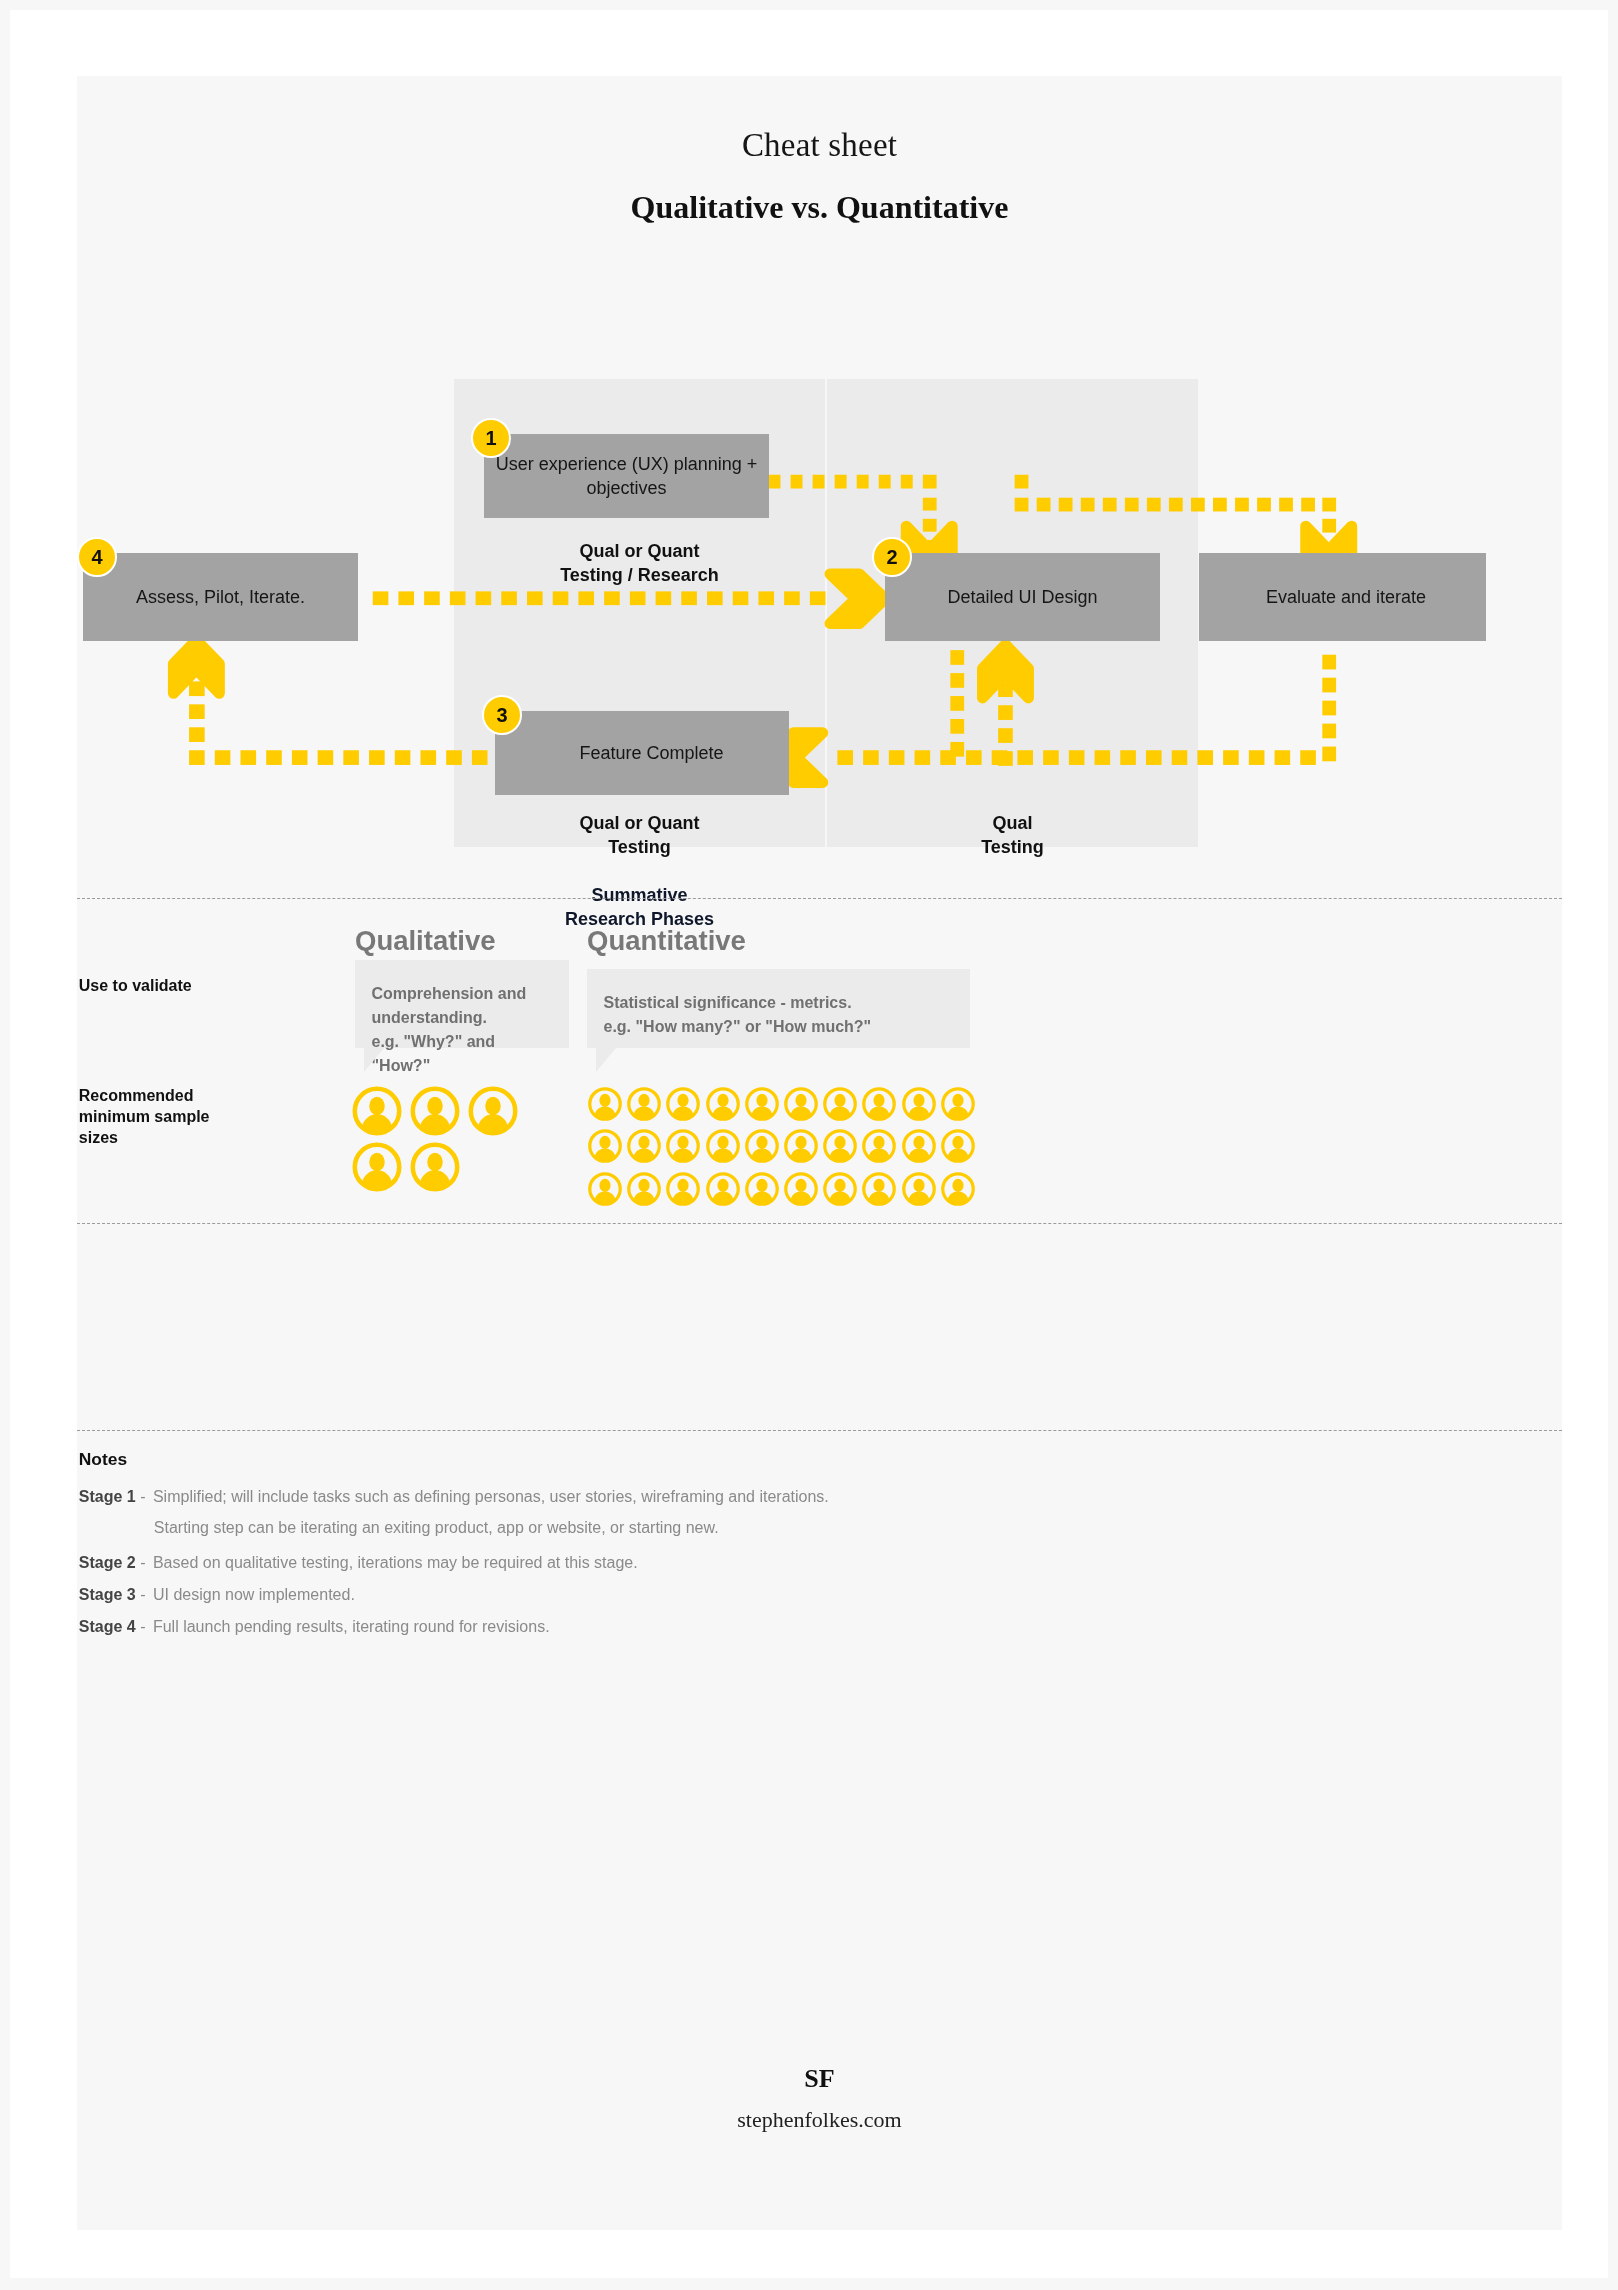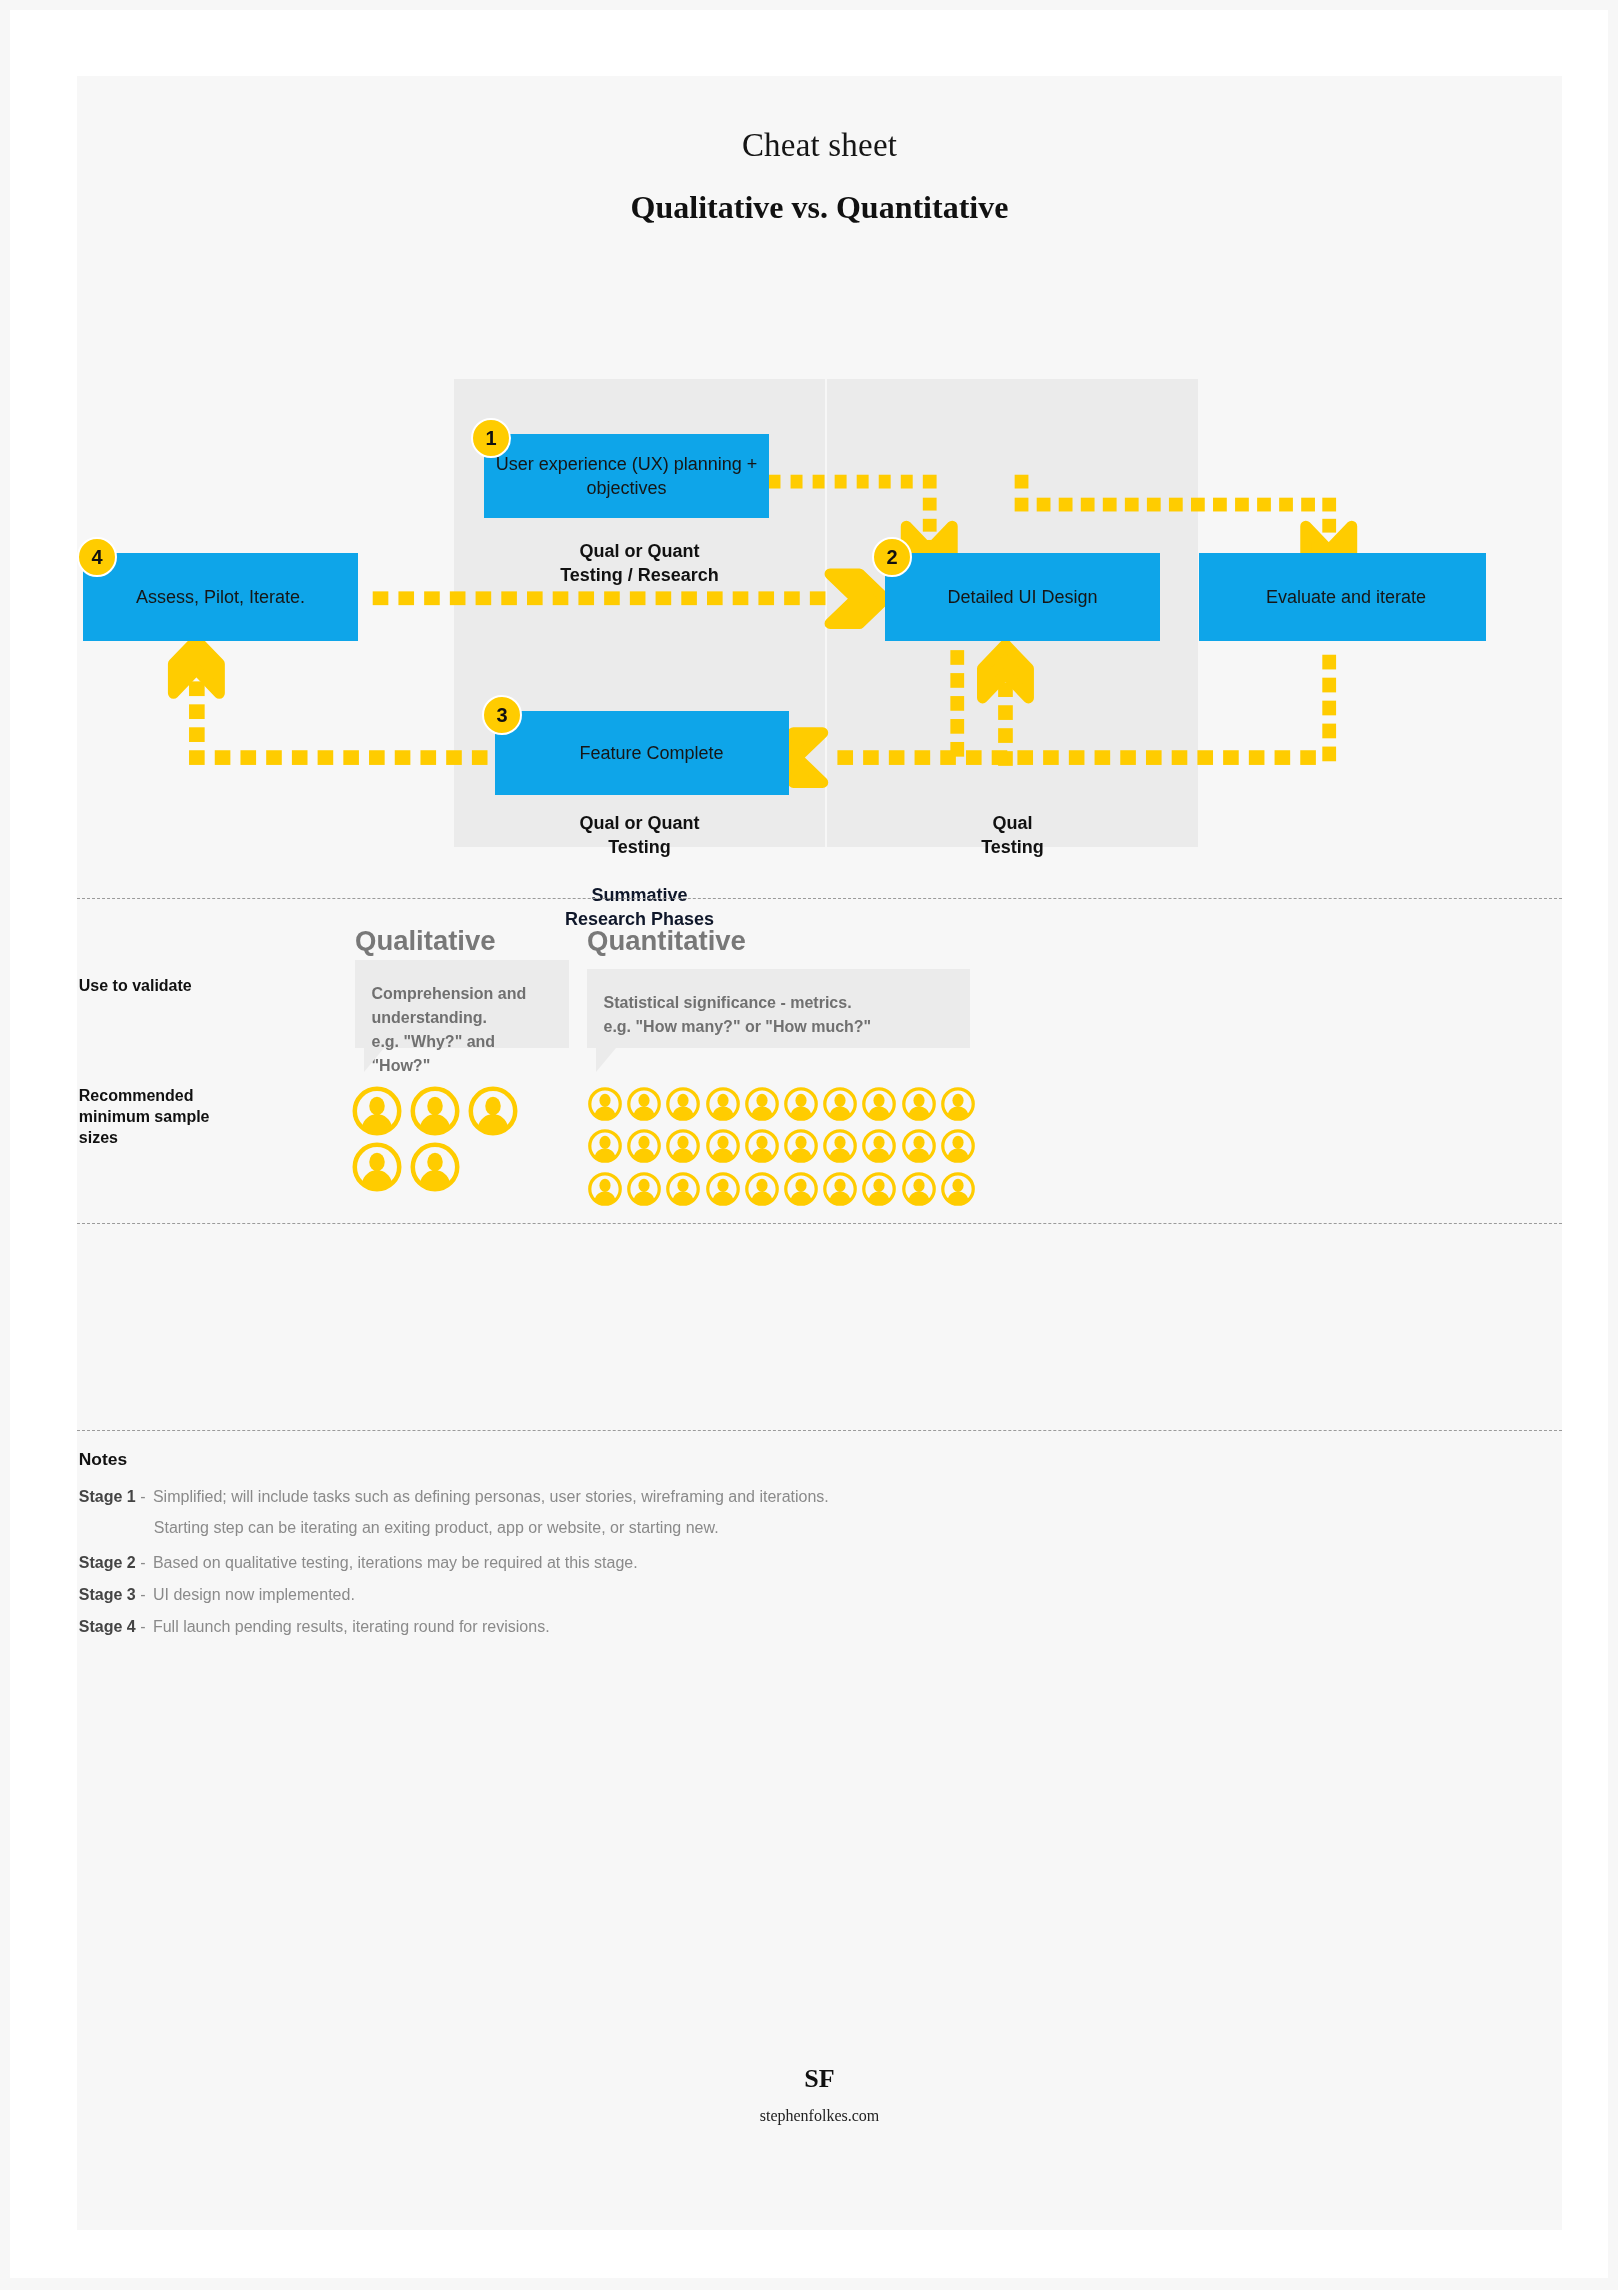--- a/index.html
+++ b/index.html
@@ -27,21 +27,21 @@
     font-family:"Liberation Serif",serif;
     font-weight:700;font-size:32px;color:#111;
     margin-top:25px;line-height:1.17;
   }
   
   .diagram{position:absolute;left:0;top:303px;width:1485px;height:478px;}
   .panel{position:absolute;background:#ebebeb;top:0;width:371px;height:468px;}
   .panel.p1{left:377px;}
   .panel.p2{left:750px;}
   .box{
-    position:absolute;background:#0ea5e9;color:#161616;
+    position:absolute;background:#a3a3a3;color:#161616;
     display:flex;align-items:center;justify-content:center;
     text-align:center;font-size:18px;line-height:1.35;
     font-family:"Liberation Sans",sans-serif;
   }
   .box.b1{left:407px;top:55px;width:285px;height:84px;}
   .box.b2{left:808px;top:174px;width:275px;height:88px;}
   .box.b3{left:418px;top:332px;width:275px;height:84px;padding-left:19px;}
   .box.b4{left:6px;top:174px;width:275px;height:88px;}
   .box.b5{left:1122px;top:174px;width:280px;height:88px;padding-left:7px;}
   .badge{
@@ -116,21 +116,21 @@
   .note{position:absolute;left:1.8px;display:flex;font-size:16px;line-height:1.35;}
   .note .stg{font-weight:700;color:#444;white-space:nowrap;}
   .note .dash{color:#8a8a8a;margin:0 7.3px 0 4.6px;}
   .note .txt{color:#8a8a8a;}
   .note .cont{color:#8a8a8a;margin-left:75px;}
   .n1{top:37px;} .n1b{top:68px;} .n2{top:103px;}
   .n3{top:135px;} .n4{top:167px;}
   
   .footer{position:absolute;left:0;top:1988px;width:1485px;text-align:center;}
   .sf{font-family:"Liberation Serif",serif;font-weight:700;font-size:26px;color:#111;}
-  .url{font-family:"Liberation Serif",serif;font-size:16px;color:#222;margin-top:13px;}
+  .url{font-family:"Liberation Serif",serif;font-size:22px;color:#222;margin-top:13px;}
 </style>
 </head>
 <body>
 
 <div class="page">
 <div class="card">
 
   <div class="hdr">
     <div class="cheat">Cheat sheet</div>
     <div class="title">

